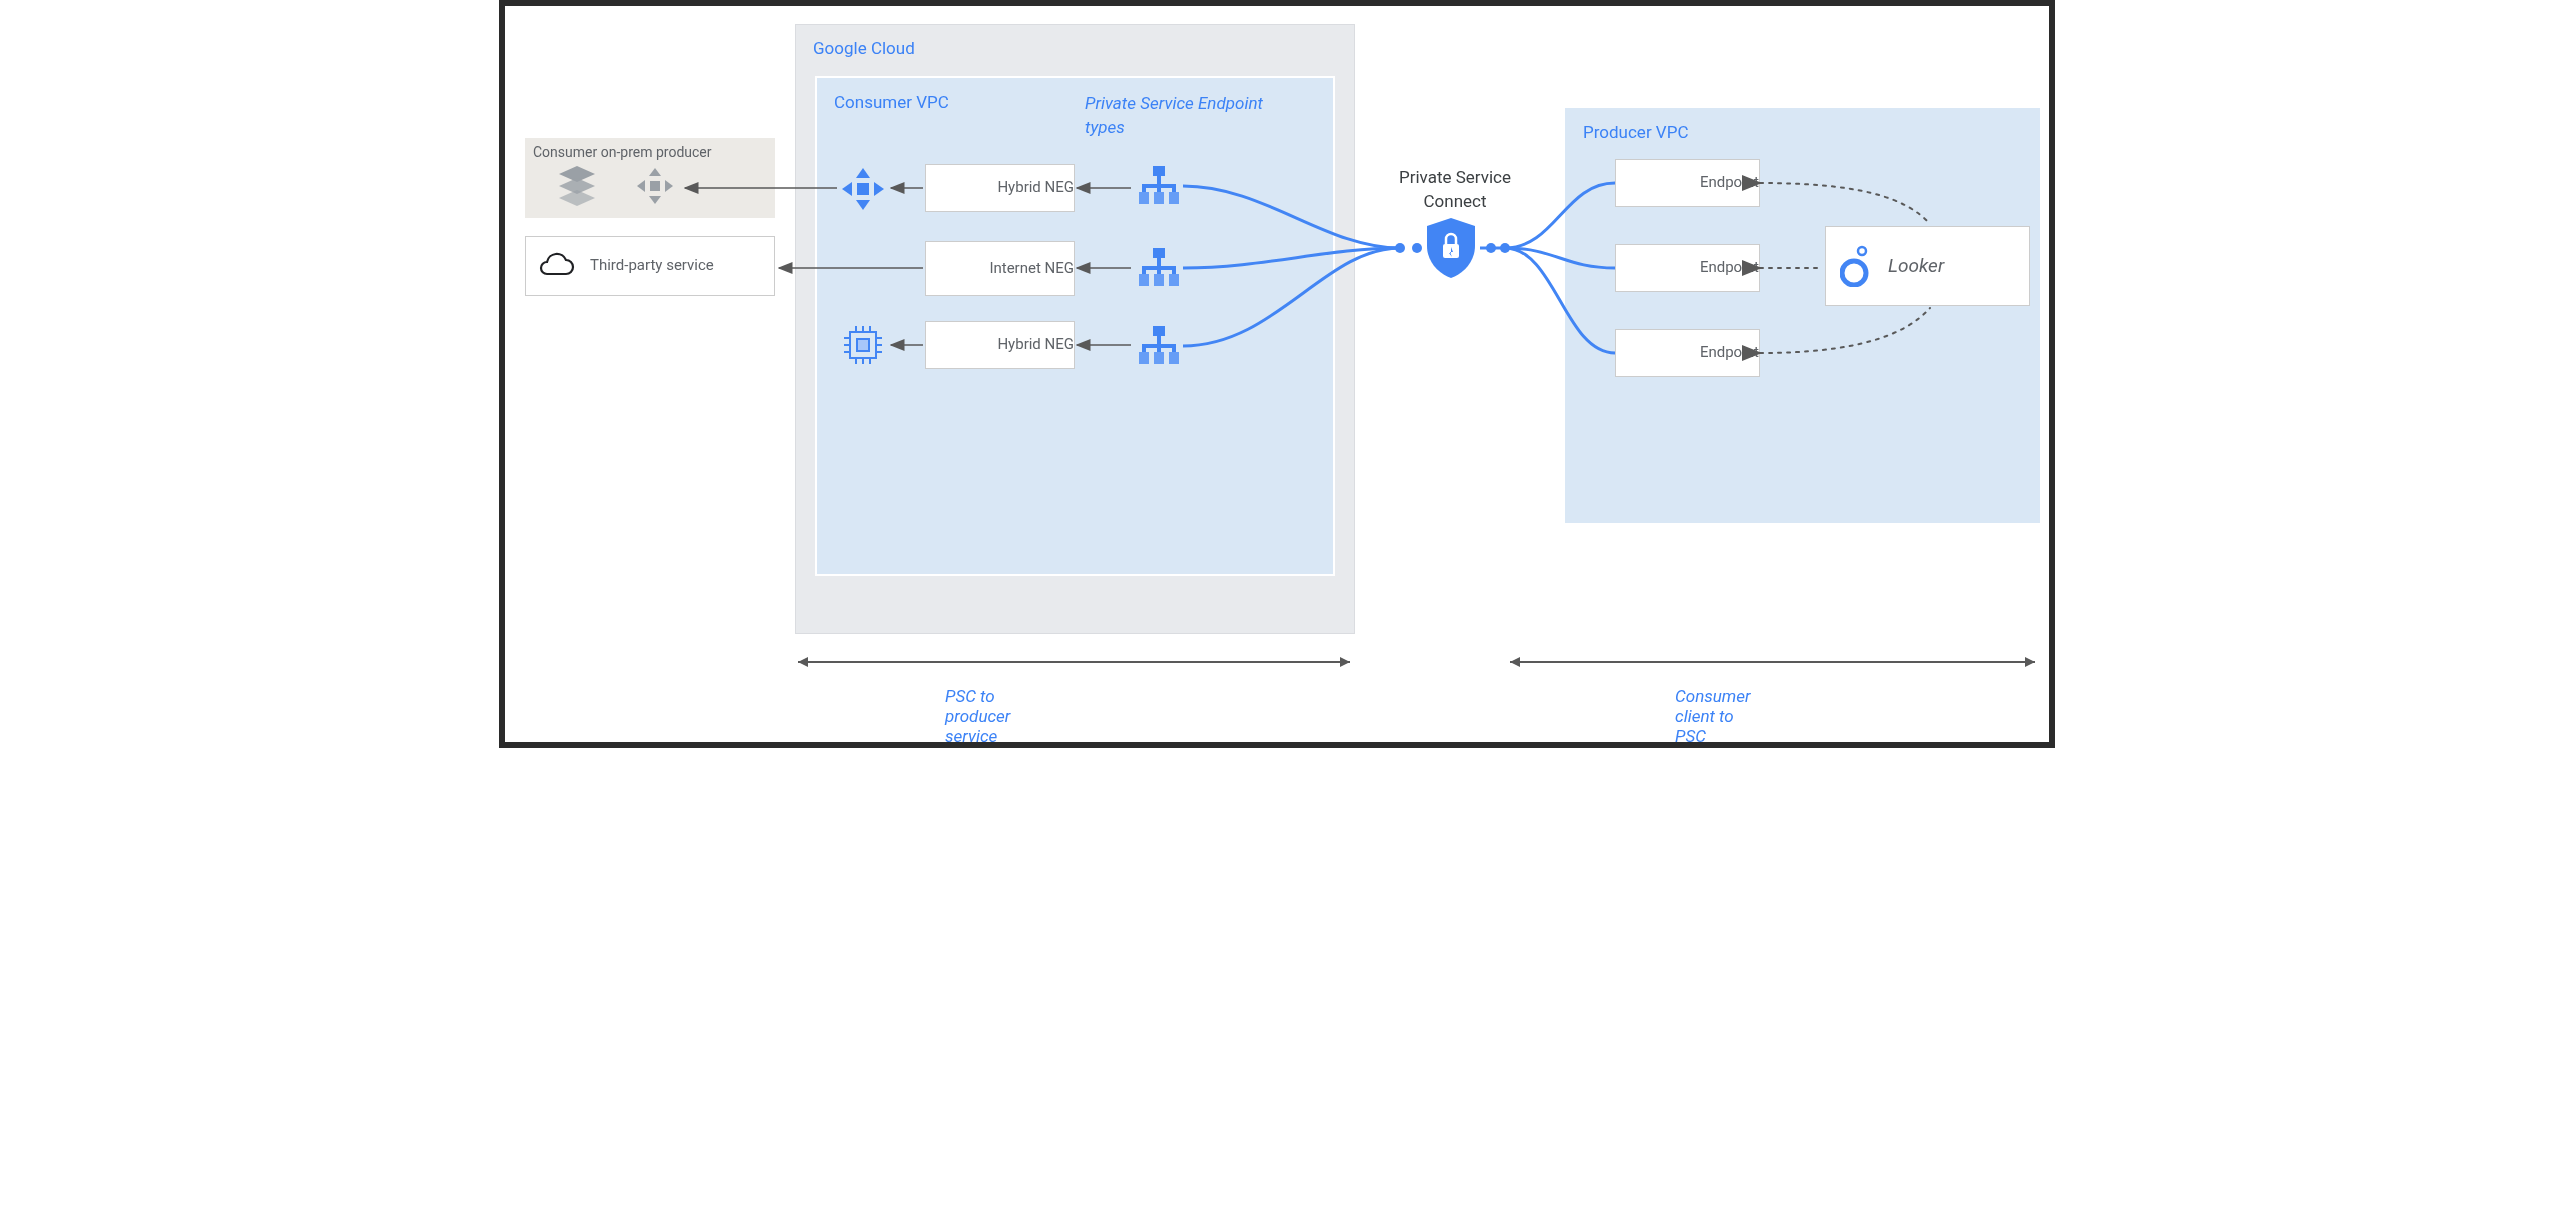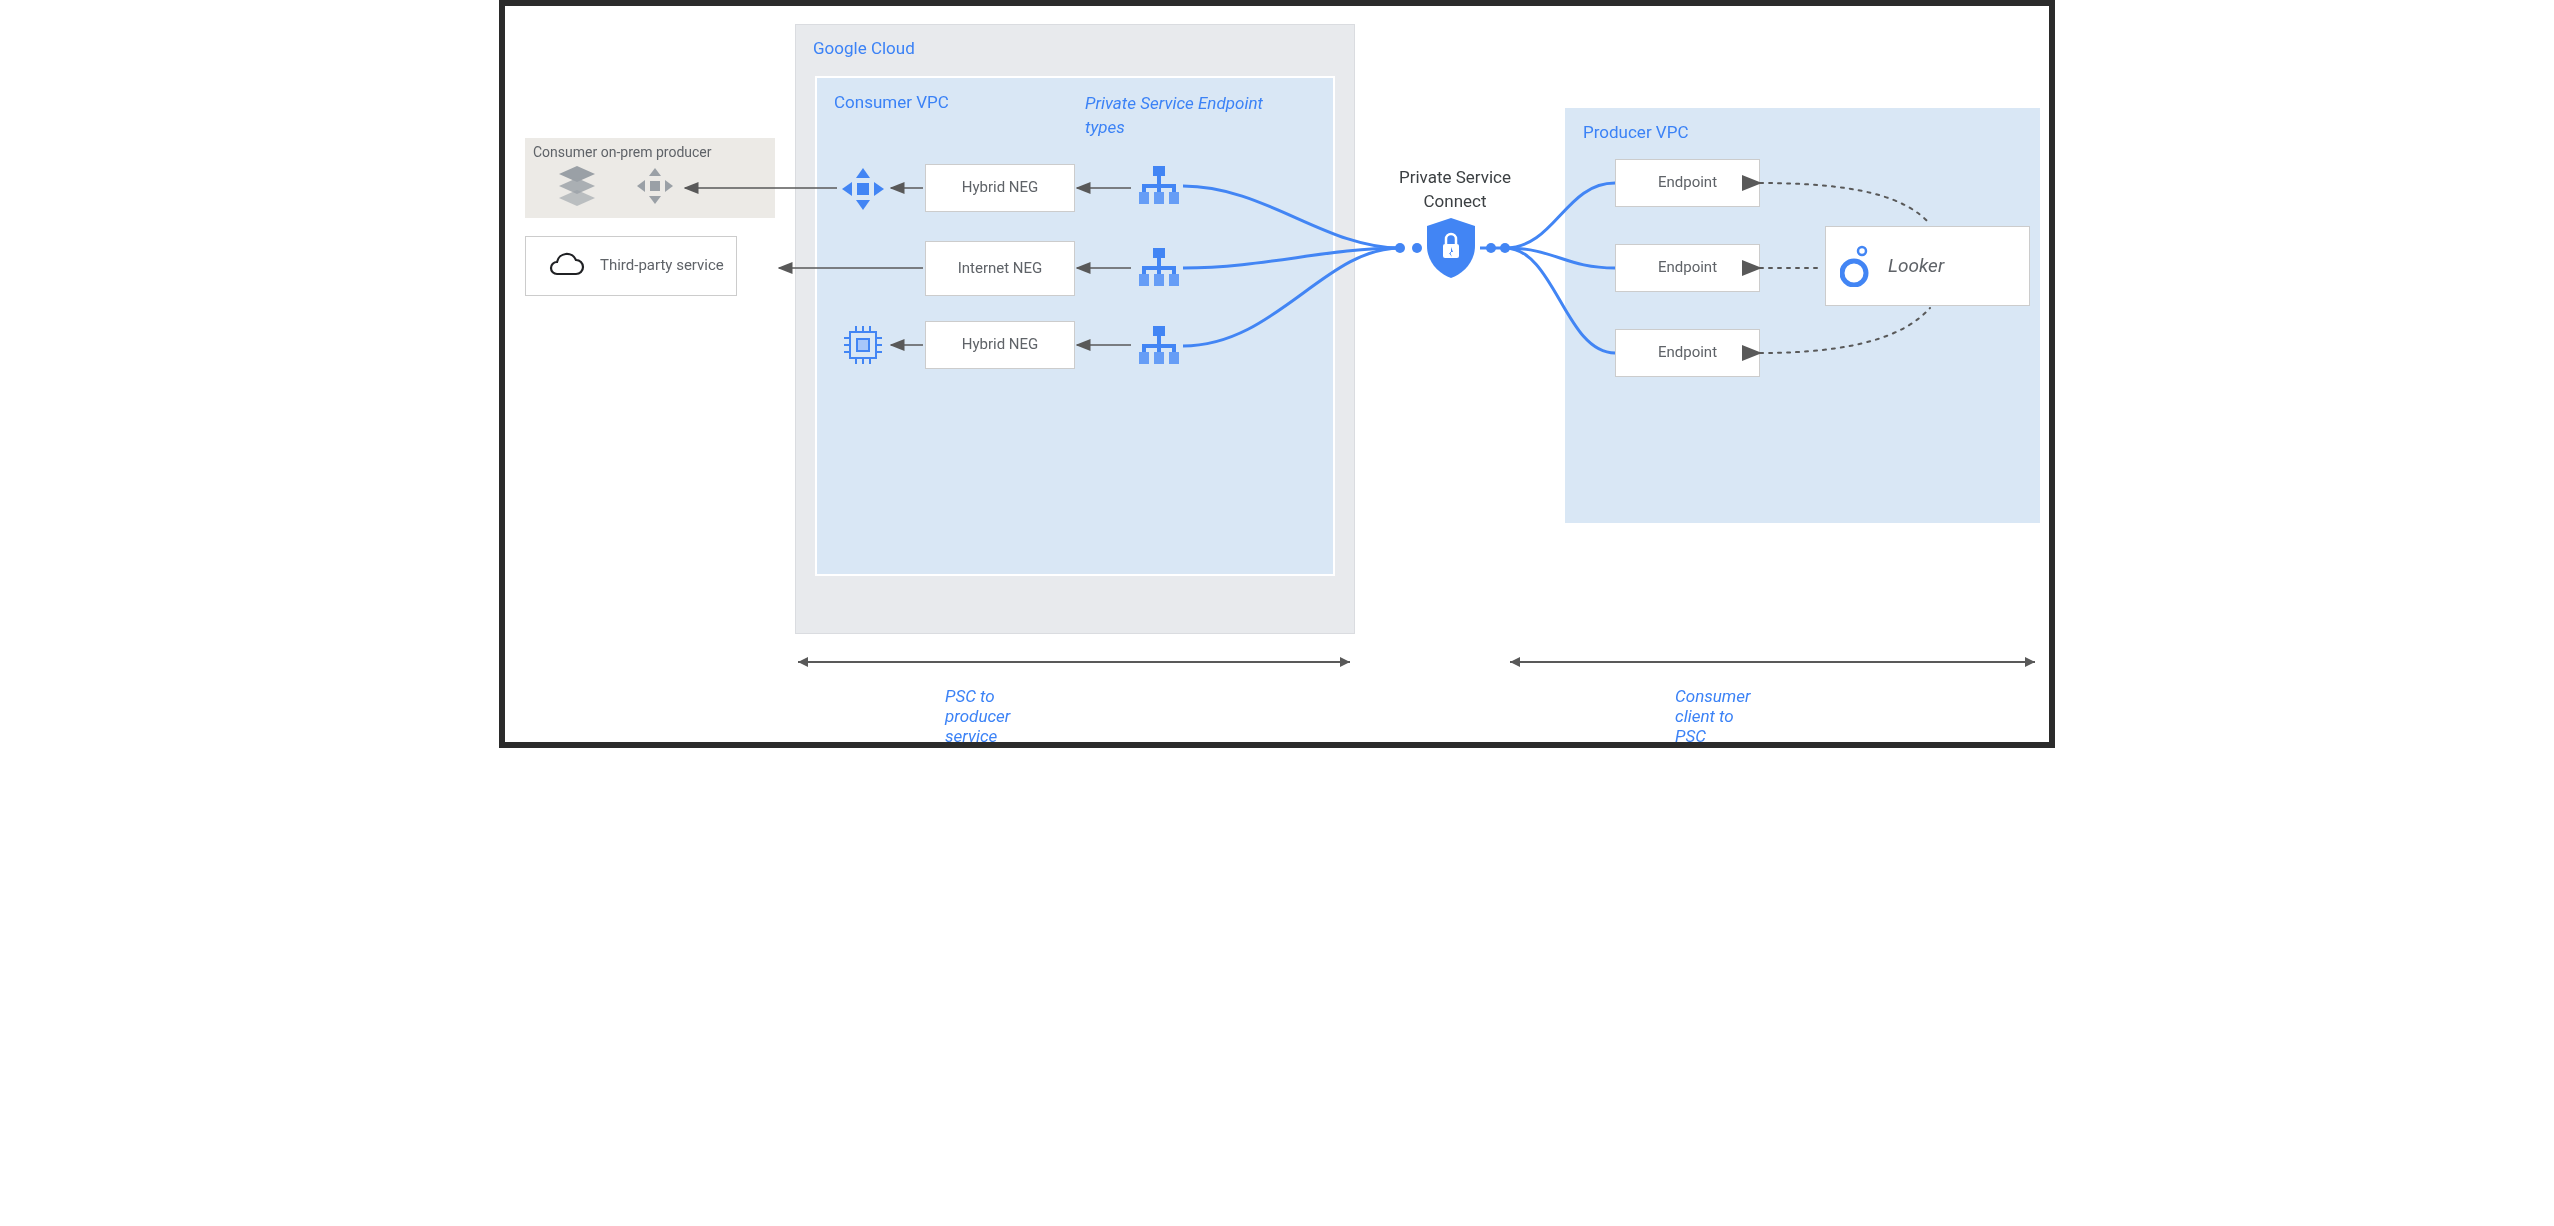--- a/index.html
+++ b/index.html
@@ -1,21 +1,21 @@
 <!DOCTYPE html>
 <html><head>
 <meta charset="utf-8">
 <style>
 *{box-sizing:border-box;margin:0;padding:0}
 body{font-family:-apple-system,BlinkMacSystemFont,"Segoe UI",Roboto,sans-serif;background:#fff;padding:0}
 .frame{width:1556px;height:748px;border:6px solid #2b2b2b;position:relative;background:#fff;margin:0 auto}
 .label{color:#3b82f6;font-size:17px;position:absolute}
 .label-sm{color:#5f6368;font-size:14px;position:absolute}
 .italic{font-style:italic}
-.box{position:absolute;background:#fff;border:1px solid #ccc;display:flex;align-items:center;justify-content:center;color:#5f6368;font-size:15px;text-align:center;line-height:1.3}
+.box{position:absolute;background:#fff;border:1px solid #ccc;display:flex;align-items:center;justify-content:flex-end;color:#5f6368;font-size:15px;text-align:center;line-height:1.3}
 .region-gc{position:absolute;left:290px;top:18px;width:560px;height:610px;background:#e8eaed;border:1px solid #dadce0}
 .region-cvpc{position:absolute;left:310px;top:70px;width:520px;height:500px;background:#d9e7f5;border:2px solid #fff}
 .region-pvpc{position:absolute;left:1060px;top:102px;width:475px;height:415px;background:#d9e7f5}
 .region-onprem{position:absolute;left:20px;top:132px;width:250px;height:80px;background:#eceae6}
 svg.conn{position:absolute;left:0;top:0;width:1556px;height:748px;pointer-events:none}
 .solid-blue{stroke:#4285f4;stroke-width:3;fill:none}
 .solid-gray{stroke:#595959;stroke-width:1.5;fill:none}
 .dotted-gray{stroke:#595959;stroke-width:2;fill:none;stroke-dasharray:3 6;stroke-linecap:round}
 .arrowhead{fill:#595959}
 .tag-arrow{position:absolute;height:2px;background:#595959}
@@ -51,21 +51,21 @@
   <svg style="position:absolute;left:130px;top:160px" width="40" height="40" viewBox="0 0 40 40">
     <g fill="#9aa0a6">
         <rect x="15" y="15" width="10" height="10"></rect>
         <polygon points="20,2 26,10 14,10"></polygon>
         <polygon points="20,38 14,30 26,30"></polygon>
         <polygon points="2,20 10,14 10,26"></polygon>
         <polygon points="38,20 30,26 30,14"></polygon>
       </g>
   </svg>
 
-  <div class="box" style="left:20px;top:230px;width:212px;height:60px;justify-content:flex-start;padding-left:20px">
+  <div class="box" style="left:20px;top:230px;width:250px;height:60px;justify-content:flex-start;padding-left:10px">
     <svg width="40" height="28" viewBox="0 0 40 28">
         <path d="M30 22 A7 7 0 0 0 30 8 A10 10 0 0 0 11 10 A6 6 0 0 0 11 22 Z" fill="none" stroke="#202124" stroke-width="2.2"></path>
       </svg>
     <span style="margin-left:14px">Third-party service</span>
   </div>
 
   <svg style="position:absolute;left:335px;top:160px" width="46" height="46" viewBox="0 0 46 46">
     <g fill="#4285f4">
         <rect x="17" y="17" width="12" height="12"></rect>
         <polygon points="23,2 30,12 16,12"></polygon>

